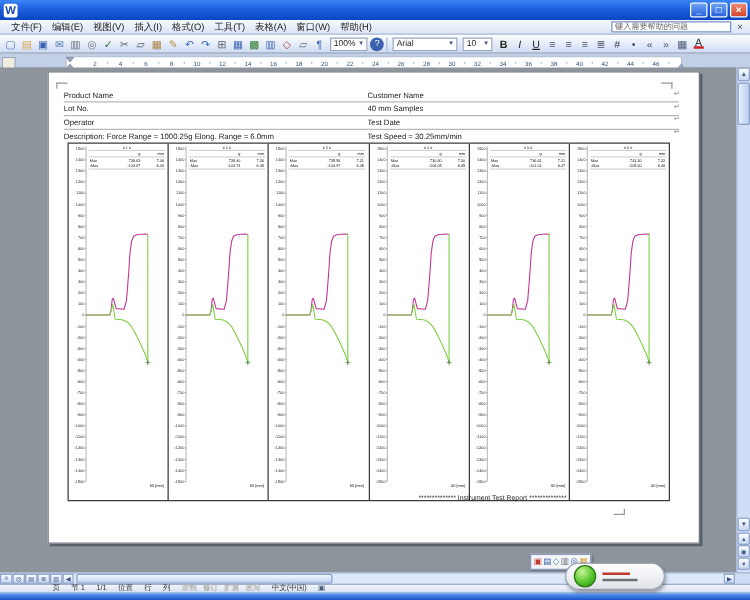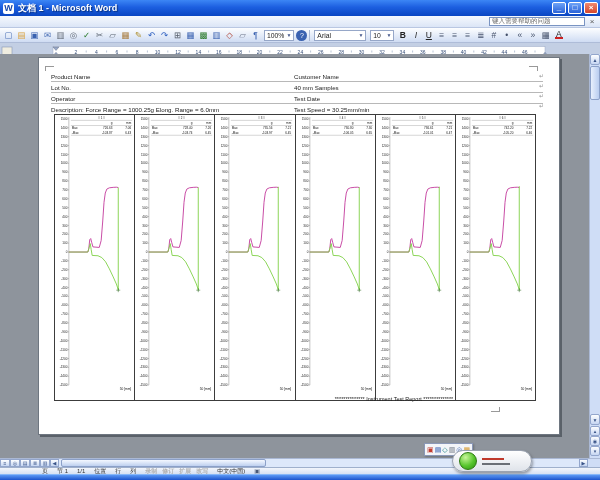--- a/index.html
+++ b/index.html
@@ -108,29 +108,39 @@
   .cap-line1{width:22px;height:2px;background:#c0392b;}
   .cap-line2{width:28px;height:2px;background:#6b6f76;}
 </style>
 </head>
 <body>
 
 <div class="screen">
 
   <div class="titlebar">
     <div class="app-icon">W</div>
-    <span>文档 1 - Microsoft Word</span>
     <div class="win-btns">
       <div class="win-btn">_</div>
       <div class="win-btn">□</div>
       <div class="win-btn close">×</div>
     </div>
   </div>
 
   <div class="menubar">
+    <span id="menu-items" style="display:flex;">
+        <span class="menu-item">文件(F)</span>
+        <span class="menu-item">编辑(E)</span>
+        <span class="menu-item">视图(V)</span>
+        <span class="menu-item">插入(I)</span>
+        <span class="menu-item">格式(O)</span>
+        <span class="menu-item">工具(T)</span>
+        <span class="menu-item">表格(A)</span>
+        <span class="menu-item">窗口(W)</span>
+        <span class="menu-item">帮助(H)</span>
+      </span>
     <div class="help-box">键入需要帮助的问题</div>
     <div class="help-close">×</div>
   </div>
 
   <div class="toolbar">
     <span id="std-icons" style="display:flex;align-items:center;">
         <span class="tbi" style="color: rgb(74, 111, 181);">▢</span>
         <span class="tbi" style="color: rgb(217, 161, 60);">▤</span>
         <span class="tbi" style="color: rgb(58, 98, 176);">▣</span>
         <span class="tbi" style="color: rgb(74, 111, 181);">✉</span>

